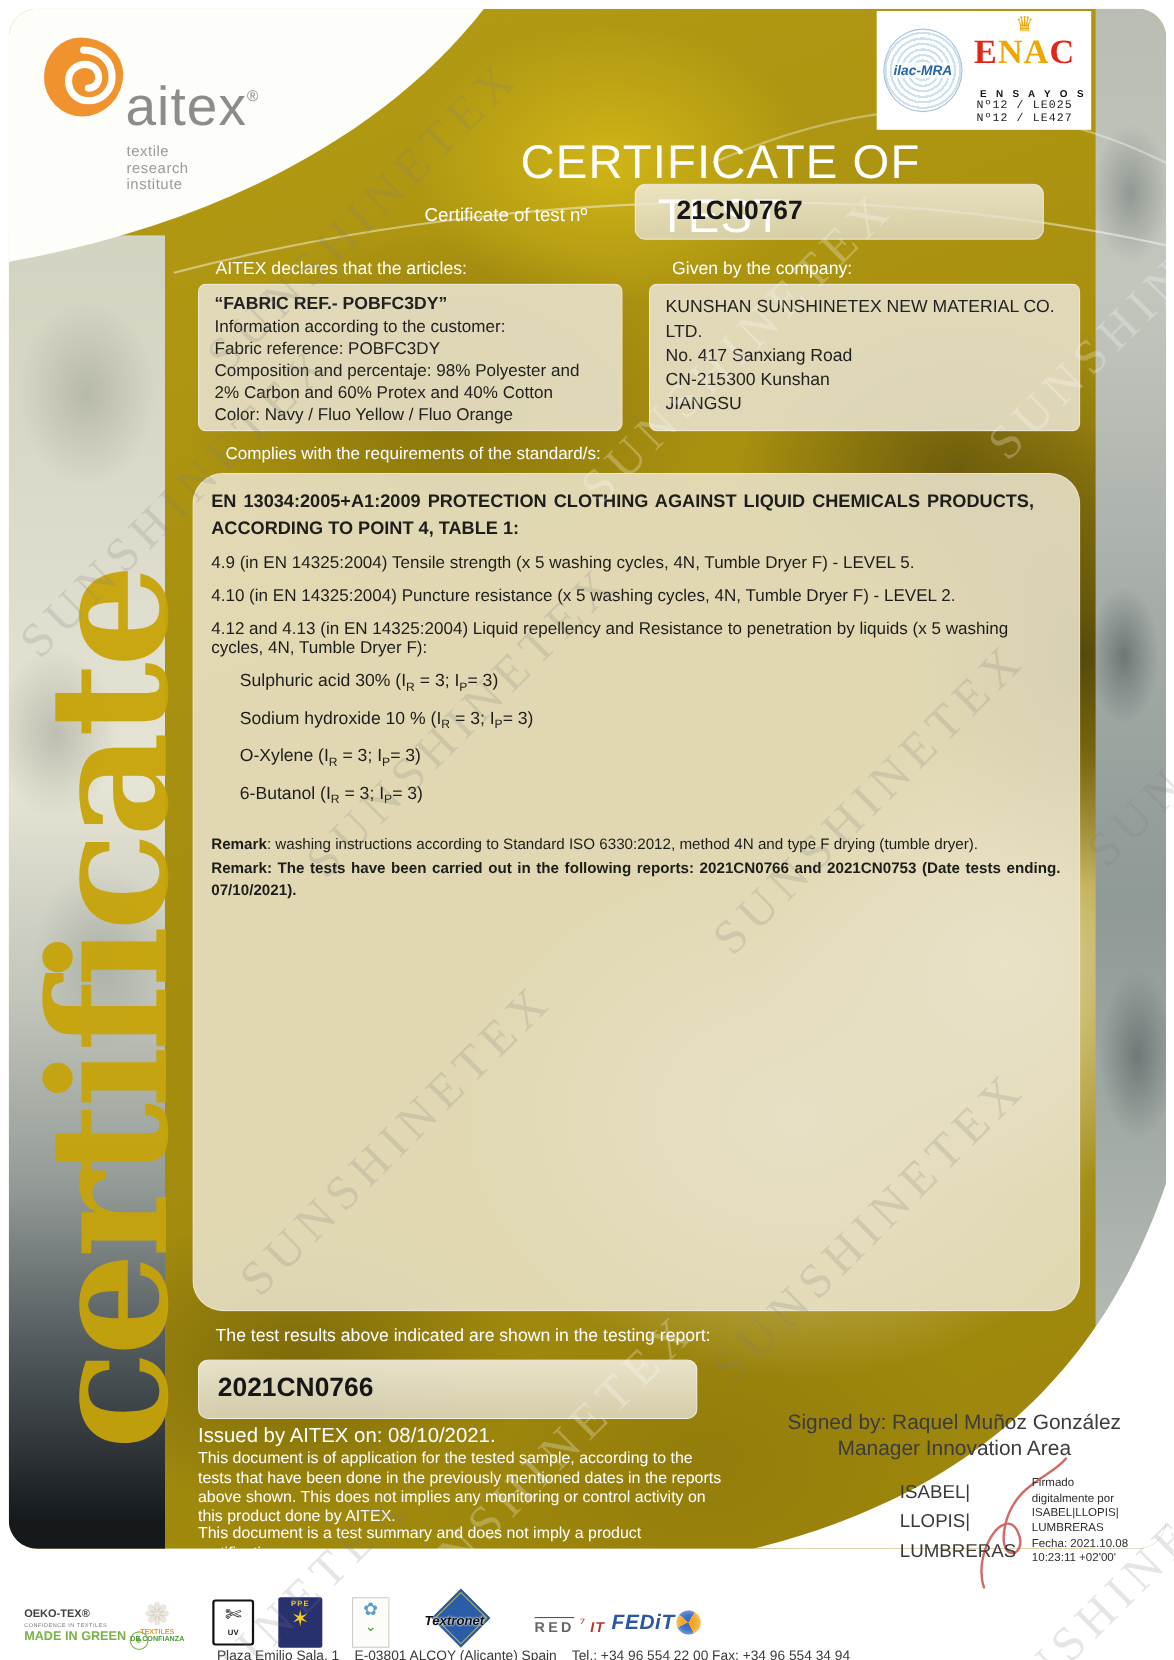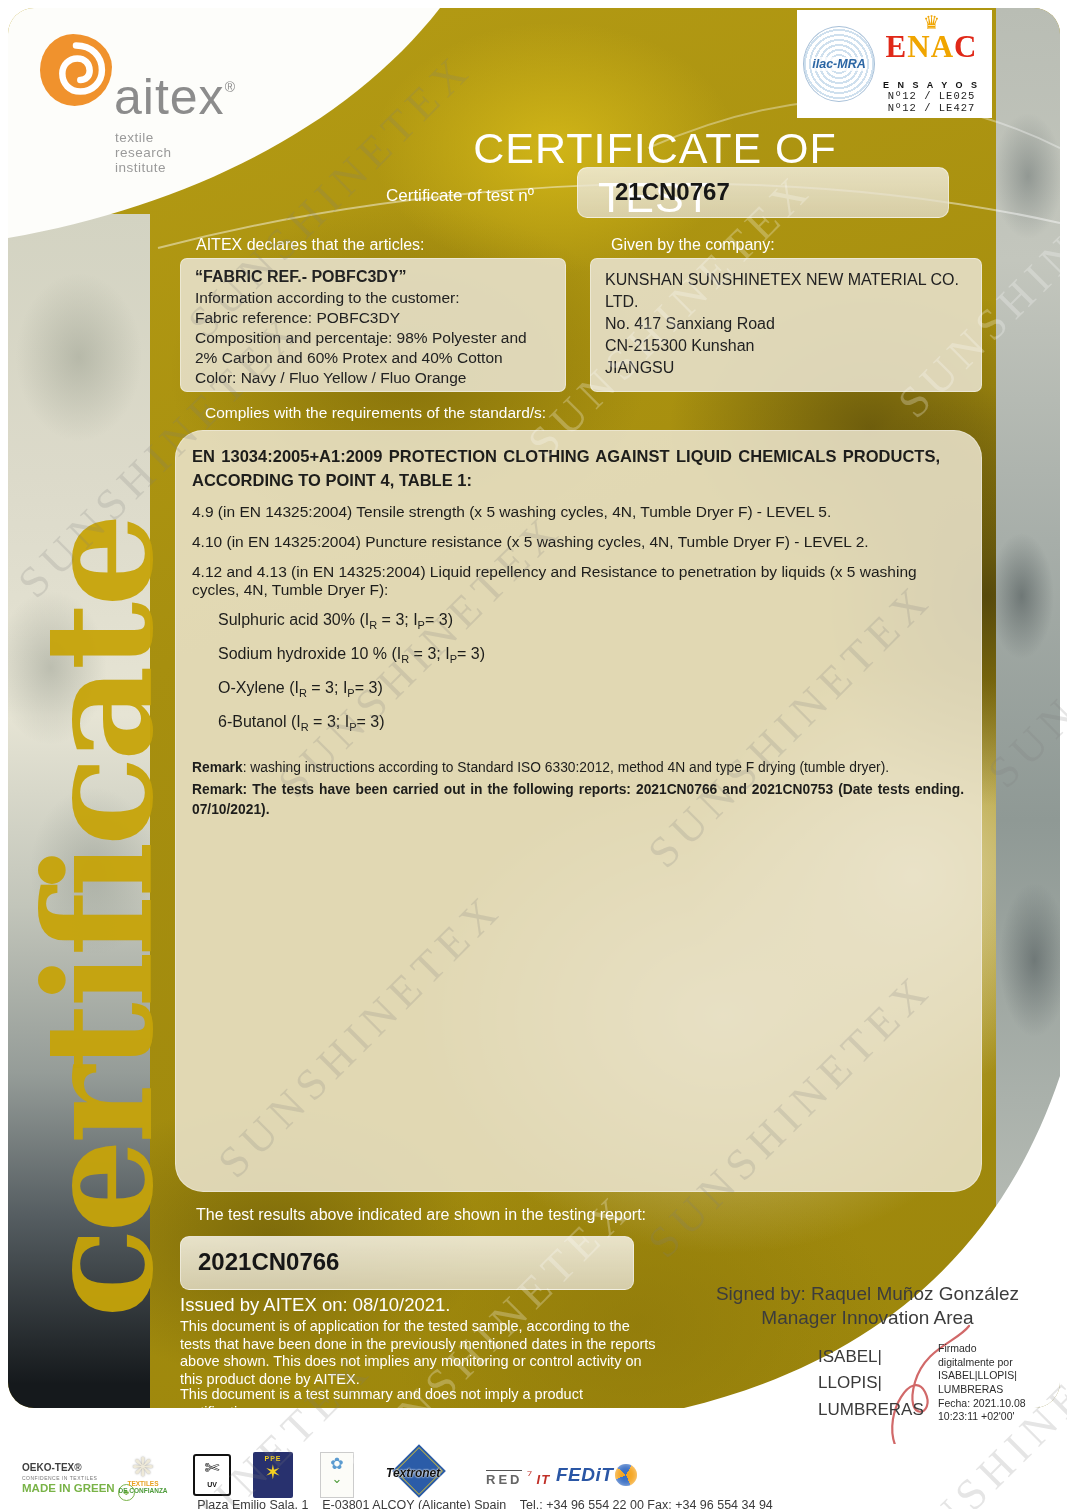--- a/index.html
+++ b/index.html
@@ -56,21 +56,21 @@
            display:flex;align-items:center;padding:0 4px;box-sizing:border-box;}
   .ilac{width:70px;height:74px;border-radius:50%;flex:0 0 auto;margin-left:2px;
         background:repeating-radial-gradient(circle at 50% 50%, #ffffff 0 3px, #cfe0ee 3px 5px);
         border:1px solid #a8c0d8;display:flex;align-items:center;justify-content:center;}
   .ilac span{font-size:12.5px;font-weight:bold;font-style:italic;color:#2b66a4;background:rgba(255,255,255,.75);
         padding:0 1px;border-radius:3px;}
   .enac-col{flex:1;text-align:center;line-height:1;}
   .crown{font-size:19px;color:#f0a500;line-height:.9;}
   .enac-name{font-size:31px;font-weight:bold;font-family:"Liberation Serif",serif;letter-spacing:1px;}
   .enac-name .r{color:#e02818;} .enac-name .o{color:#f0a500;}
-  .ensayos{font-size:9px;font-weight:bold;color:#111;letter-spacing:3px;margin-top:19px;}
+  .ensayos{font-size:9px;font-weight:bold;color:#111;letter-spacing:3px;margin-top:19px;text-align:right;}
   .enac-reg{font-size:10.5px;color:#222;font-family:"Liberation Mono",monospace;letter-spacing:1px;line-height:1.15;}
 
   
   .title{position:absolute;left:420px;top:124px;width:470px;text-align:center;color:#fff;
          font-size:43px;letter-spacing:1px;z-index:10;}
   .certno-label{position:absolute;left:386px;top:186px;color:#fff;font-size:17px;z-index:10;}
   .certno-box{position:absolute;left:577px;top:167px;width:370px;height:49px;z-index:9;
       background:linear-gradient(180deg,rgba(241,237,221,.85),rgba(224,218,198,.82));
       border-radius:10px;border:1px solid rgba(255,255,255,.45);}
   .certno-val{position:absolute;left:615px;top:178px;font-size:24px;font-weight:bold;color:#161616;z-index:10;}

